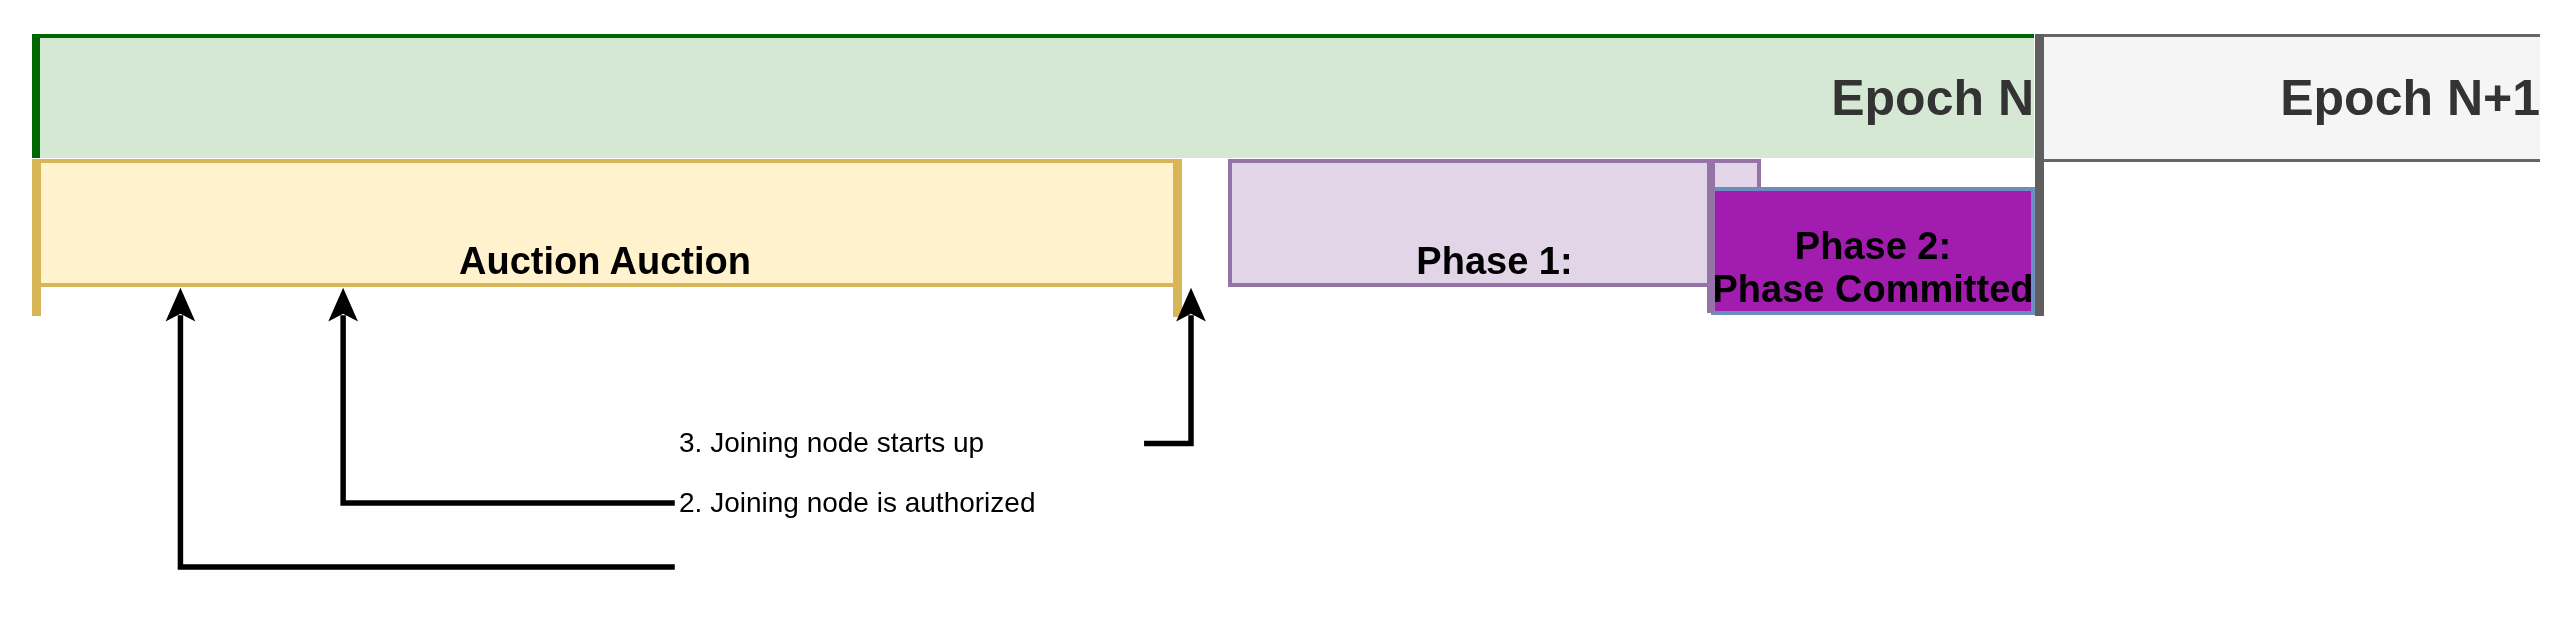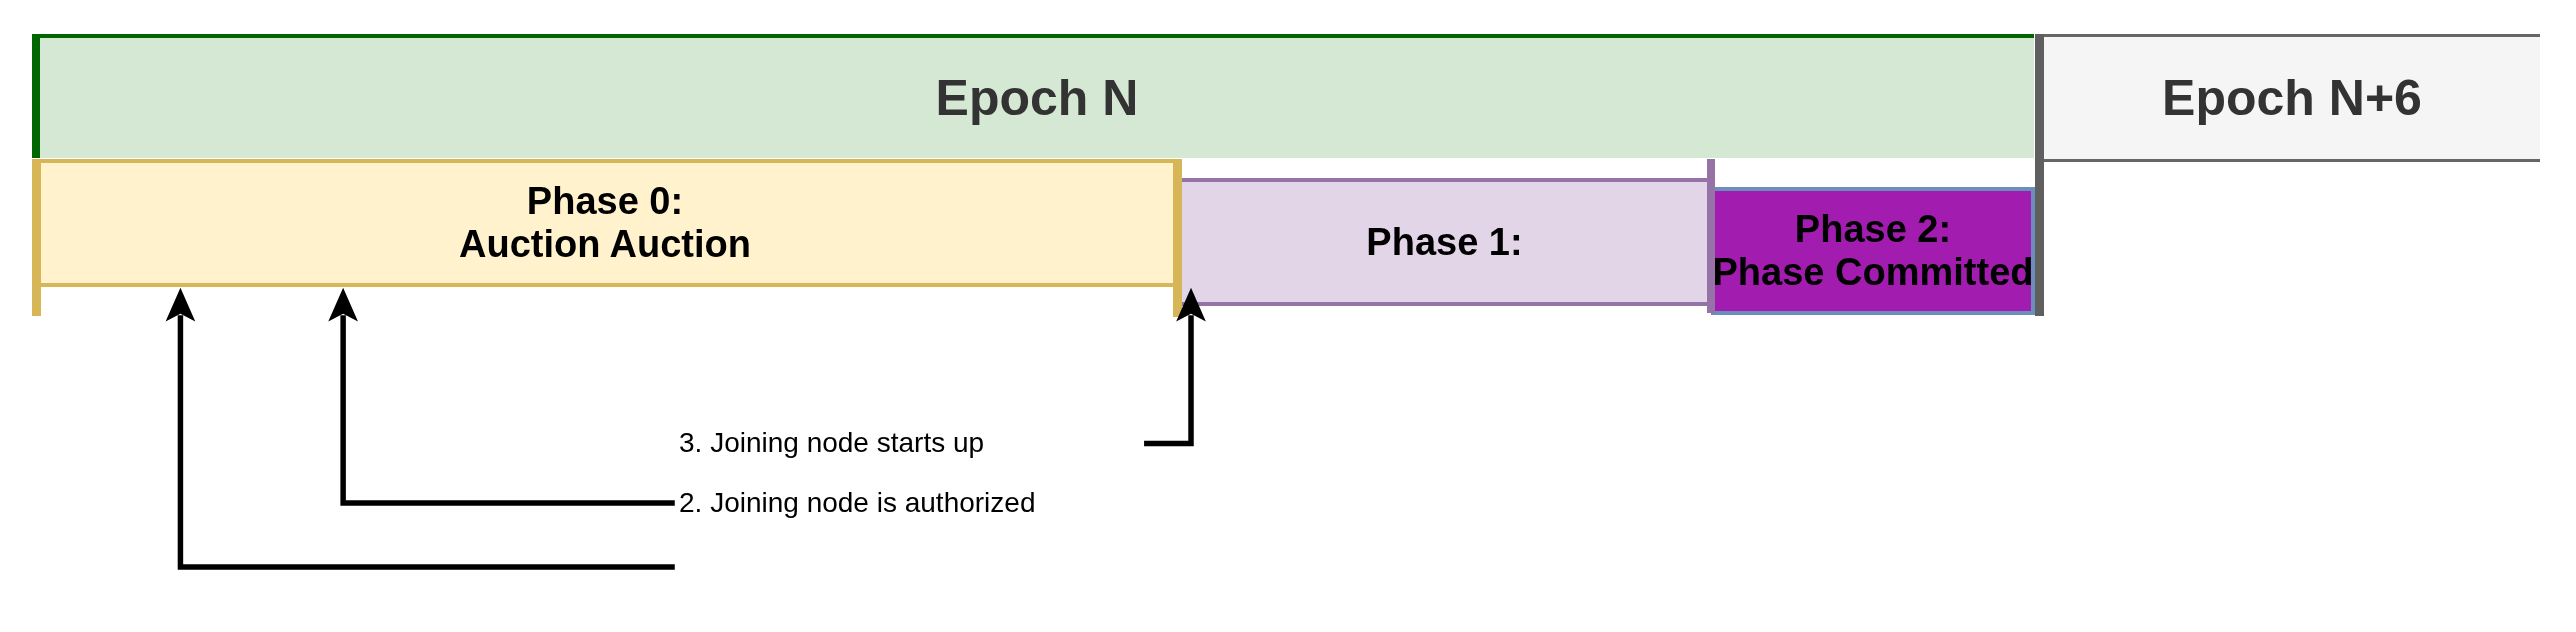--- a/index.html
+++ b/index.html
@@ -4,21 +4,21 @@
 <style>
   html, body { margin: 0; padding: 0; background: #ffffff; }
   .canvas {
     position: relative;
     width: 2576px;
     height: 632px;
     background: #ffffff;
     font-family: "Liberation Sans", sans-serif;
     overflow: hidden;
   }
-  .box { position: absolute; box-sizing: border-box; display: flex; align-items: center; justify-content: center; }
+  .box { position: absolute; box-sizing: border-box; display: flex; align-items: center; justify-content: flex-end; }
 
   
   .epoch-n {
     left: 32px; top: 34px; width: 2002px; height: 124px;
     background: #d5e8d4;
     border-top: 4.7px solid #006600;
     border-left: 8.6px solid #006600;
   }
   .epoch-n1 {
     left: 2044px; top: 34px; width: 496px; height: 128px;
@@ -32,21 +32,21 @@
 
   
   .divider {
     position: absolute; left: 2035px; top: 34px; width: 9.4px; height: 282px;
     background: #5f5f5f;
   }
 
   
   .phase { top: 159px; height: 128px; flex-direction: column; }
   .phase0 { left: 32px;   width: 1146px; background: #fff2cc; border: 4.7px solid #d6b656; }
-  .phase1 { left: 1178px; width: 533px;  background: #e1d5e7; border: 4.7px solid #9673a6; margin-top: 19px; }
+  .phase1 { left: 1228px; width: 533px;  background: #e1d5e7; border: 4.7px solid #9673a6; }
   .phase2 { left: 1711px; width: 324px;  background: #a21caf; border: 4.7px solid #6c8ebf; margin-top: 28px; }
   .phase-line {
     font-size: 38px; font-weight: bold; color: #000000;
     line-height: 43px; white-space: nowrap; text-align: center;
   }
 
   
   .tick { position: absolute; top: 159px; }
   .tick-left   { left: 32px;   width: 8.6px; height: 157px; background: #d6b656; }
   .tick-mid    { left: 1173px; width: 8.6px; height: 158px; background: #d6b656; }
@@ -65,25 +65,24 @@
 </head>
 <body>
 
 <div class="canvas">
 
   <div class="box epoch-n">
     <span class="epoch-label">Epoch N</span>
   </div>
 
   <div class="box epoch-n1">
-    <span class="epoch-label">Epoch N+6</span>
+    <span class="epoch-label">Epoch N+1</span>
   </div>
 
   <div class="box phase phase0">
-    <div class="phase-line">Phase 0:</div>
     <div class="phase-line">Auction Auction</div>
   </div>
 
   <div class="box phase phase1">
     <div class="phase-line">Phase 1:</div>
   </div>
 
   <div class="box phase phase2">
     <div class="phase-line">Phase 2:</div>
     <div class="phase-line">Phase Committed</div>

